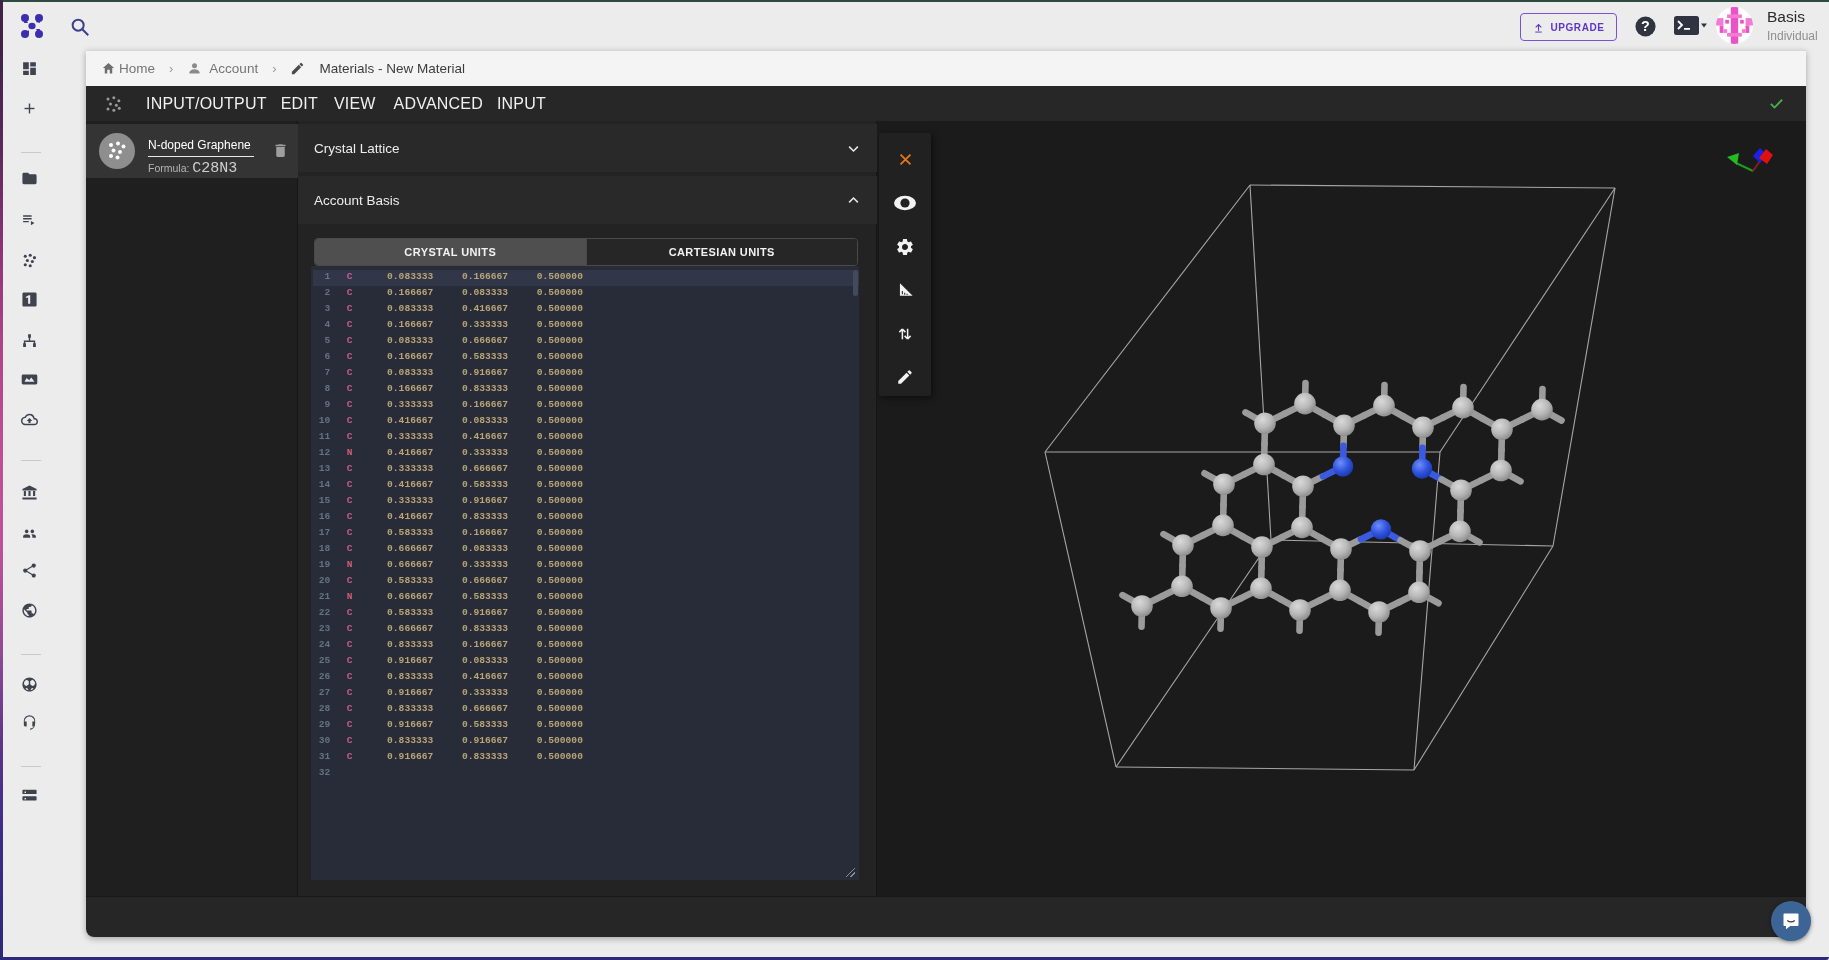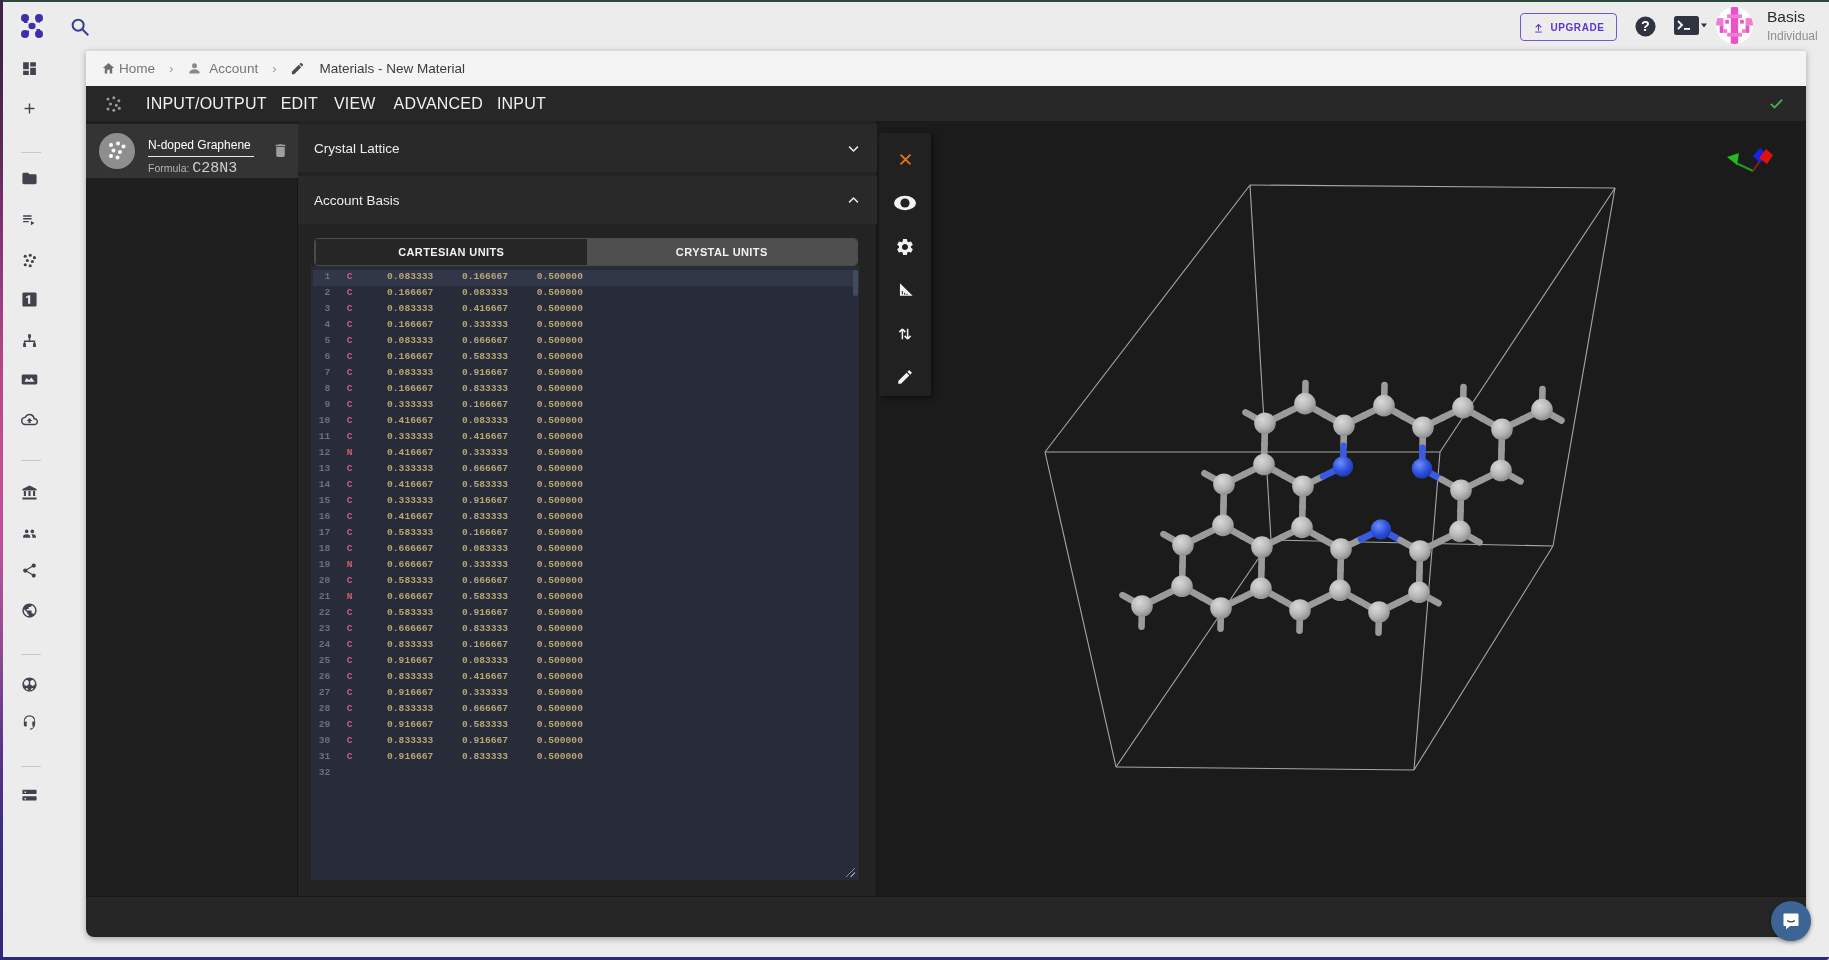--- a/index.html
+++ b/index.html
@@ -279,22 +279,22 @@
             <path d="M5 9l7 7 7-7"></path>
           </svg>
         </div>
       <div class="acc" style="top:55px">
           <span>Account Basis</span>
           <svg width="15" height="15" viewBox="0 0 24 24" fill="none" stroke="#e8e8e8" stroke-width="2.4">
             <path d="M5 15l7-7 7 7"></path>
           </svg>
         </div>
       <div id="tabs">
+          <div class="tab sel">CRYSTAL UNITS</div>
           <div class="tab uns">CARTESIAN UNITS</div>
-          <div class="tab sel">CRYSTAL UNITS</div>
         </div>
       <div id="editor"><div class="cl al"><span class="ln">  1</span>  <span class="eC">C</span>      <span class="nm">0.083333</span>     <span class="nm">0.166667</span>     <span class="nm">0.500000</span></div><div class="cl"><span class="ln">  2</span>  <span class="eC">C</span>      <span class="nm">0.166667</span>     <span class="nm">0.083333</span>     <span class="nm">0.500000</span></div><div class="cl"><span class="ln">  3</span>  <span class="eC">C</span>      <span class="nm">0.083333</span>     <span class="nm">0.416667</span>     <span class="nm">0.500000</span></div><div class="cl"><span class="ln">  4</span>  <span class="eC">C</span>      <span class="nm">0.166667</span>     <span class="nm">0.333333</span>     <span class="nm">0.500000</span></div><div class="cl"><span class="ln">  5</span>  <span class="eC">C</span>      <span class="nm">0.083333</span>     <span class="nm">0.666667</span>     <span class="nm">0.500000</span></div><div class="cl"><span class="ln">  6</span>  <span class="eC">C</span>      <span class="nm">0.166667</span>     <span class="nm">0.583333</span>     <span class="nm">0.500000</span></div><div class="cl"><span class="ln">  7</span>  <span class="eC">C</span>      <span class="nm">0.083333</span>     <span class="nm">0.916667</span>     <span class="nm">0.500000</span></div><div class="cl"><span class="ln">  8</span>  <span class="eC">C</span>      <span class="nm">0.166667</span>     <span class="nm">0.833333</span>     <span class="nm">0.500000</span></div><div class="cl"><span class="ln">  9</span>  <span class="eC">C</span>      <span class="nm">0.333333</span>     <span class="nm">0.166667</span>     <span class="nm">0.500000</span></div><div class="cl"><span class="ln"> 10</span>  <span class="eC">C</span>      <span class="nm">0.416667</span>     <span class="nm">0.083333</span>     <span class="nm">0.500000</span></div><div class="cl"><span class="ln"> 11</span>  <span class="eC">C</span>      <span class="nm">0.333333</span>     <span class="nm">0.416667</span>     <span class="nm">0.500000</span></div><div class="cl"><span class="ln"> 12</span>  <span class="eN">N</span>      <span class="nm">0.416667</span>     <span class="nm">0.333333</span>     <span class="nm">0.500000</span></div><div class="cl"><span class="ln"> 13</span>  <span class="eC">C</span>      <span class="nm">0.333333</span>     <span class="nm">0.666667</span>     <span class="nm">0.500000</span></div><div class="cl"><span class="ln"> 14</span>  <span class="eC">C</span>      <span class="nm">0.416667</span>     <span class="nm">0.583333</span>     <span class="nm">0.500000</span></div><div class="cl"><span class="ln"> 15</span>  <span class="eC">C</span>      <span class="nm">0.333333</span>     <span class="nm">0.916667</span>     <span class="nm">0.500000</span></div><div class="cl"><span class="ln"> 16</span>  <span class="eC">C</span>      <span class="nm">0.416667</span>     <span class="nm">0.833333</span>     <span class="nm">0.500000</span></div><div class="cl"><span class="ln"> 17</span>  <span class="eC">C</span>      <span class="nm">0.583333</span>     <span class="nm">0.166667</span>     <span class="nm">0.500000</span></div><div class="cl"><span class="ln"> 18</span>  <span class="eC">C</span>      <span class="nm">0.666667</span>     <span class="nm">0.083333</span>     <span class="nm">0.500000</span></div><div class="cl"><span class="ln"> 19</span>  <span class="eN">N</span>      <span class="nm">0.666667</span>     <span class="nm">0.333333</span>     <span class="nm">0.500000</span></div><div class="cl"><span class="ln"> 20</span>  <span class="eC">C</span>      <span class="nm">0.583333</span>     <span class="nm">0.666667</span>     <span class="nm">0.500000</span></div><div class="cl"><span class="ln"> 21</span>  <span class="eN">N</span>      <span class="nm">0.666667</span>     <span class="nm">0.583333</span>     <span class="nm">0.500000</span></div><div class="cl"><span class="ln"> 22</span>  <span class="eC">C</span>      <span class="nm">0.583333</span>     <span class="nm">0.916667</span>     <span class="nm">0.500000</span></div><div class="cl"><span class="ln"> 23</span>  <span class="eC">C</span>      <span class="nm">0.666667</span>     <span class="nm">0.833333</span>     <span class="nm">0.500000</span></div><div class="cl"><span class="ln"> 24</span>  <span class="eC">C</span>      <span class="nm">0.833333</span>     <span class="nm">0.166667</span>     <span class="nm">0.500000</span></div><div class="cl"><span class="ln"> 25</span>  <span class="eC">C</span>      <span class="nm">0.916667</span>     <span class="nm">0.083333</span>     <span class="nm">0.500000</span></div><div class="cl"><span class="ln"> 26</span>  <span class="eC">C</span>      <span class="nm">0.833333</span>     <span class="nm">0.416667</span>     <span class="nm">0.500000</span></div><div class="cl"><span class="ln"> 27</span>  <span class="eC">C</span>      <span class="nm">0.916667</span>     <span class="nm">0.333333</span>     <span class="nm">0.500000</span></div><div class="cl"><span class="ln"> 28</span>  <span class="eC">C</span>      <span class="nm">0.833333</span>     <span class="nm">0.666667</span>     <span class="nm">0.500000</span></div><div class="cl"><span class="ln"> 29</span>  <span class="eC">C</span>      <span class="nm">0.916667</span>     <span class="nm">0.583333</span>     <span class="nm">0.500000</span></div><div class="cl"><span class="ln"> 30</span>  <span class="eC">C</span>      <span class="nm">0.833333</span>     <span class="nm">0.916667</span>     <span class="nm">0.500000</span></div><div class="cl"><span class="ln"> 31</span>  <span class="eC">C</span>      <span class="nm">0.916667</span>     <span class="nm">0.833333</span>     <span class="nm">0.500000</span></div><div class="cl"><span class="ln"> 32</span></div><div id="rsz"></div><div id="sbt"></div></div>
     </div>
     <div id="viewer">
       <svg width="929" height="775" viewBox="0 0 929 775" style="position:absolute;left:0;top:0">
           <defs>
             <radialGradient id="gC" cx="38%" cy="32%" r="72%">
               <stop offset="0%" stop-color="#d9d9d9"></stop>
               <stop offset="55%" stop-color="#b8b8b8"></stop>
               <stop offset="100%" stop-color="#8a8a8a"></stop>

